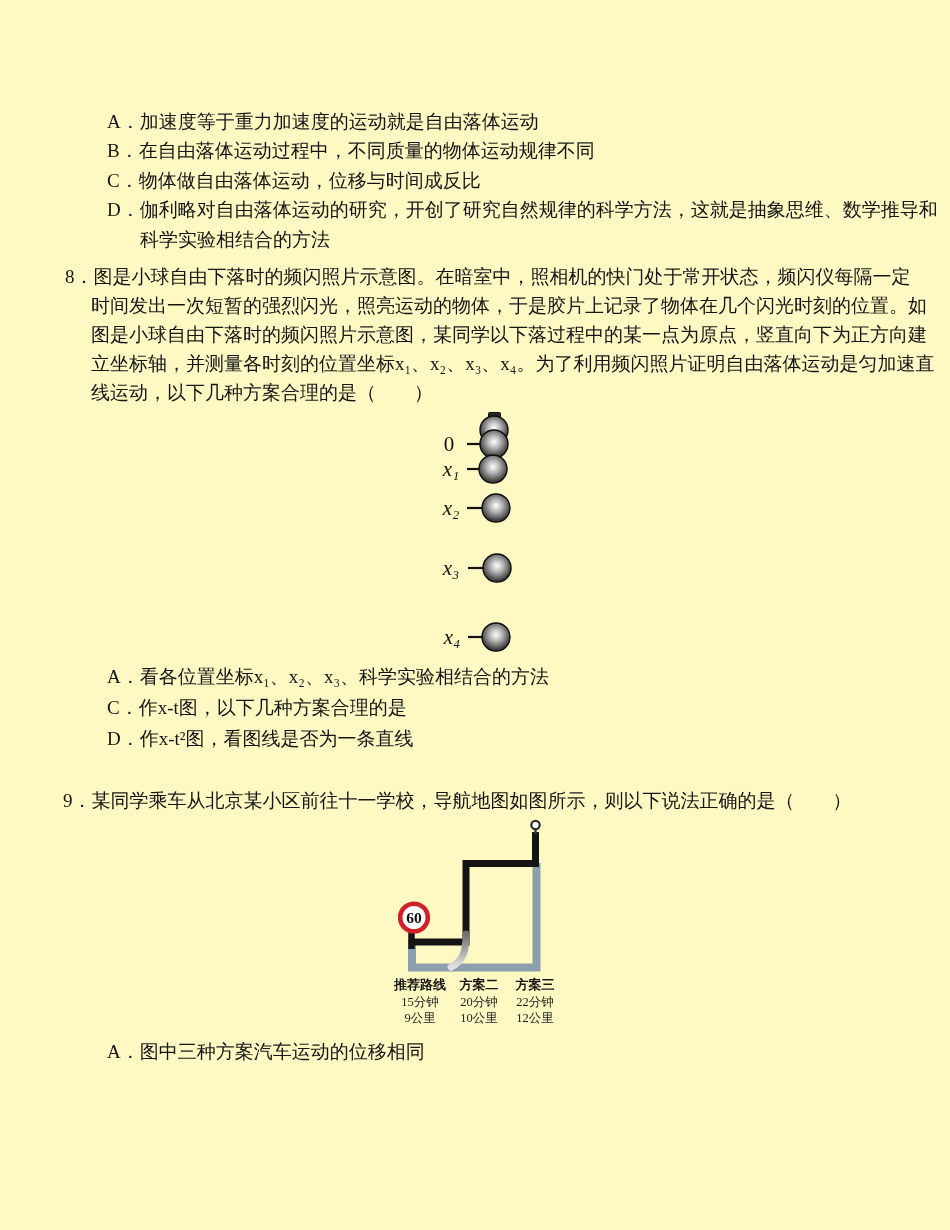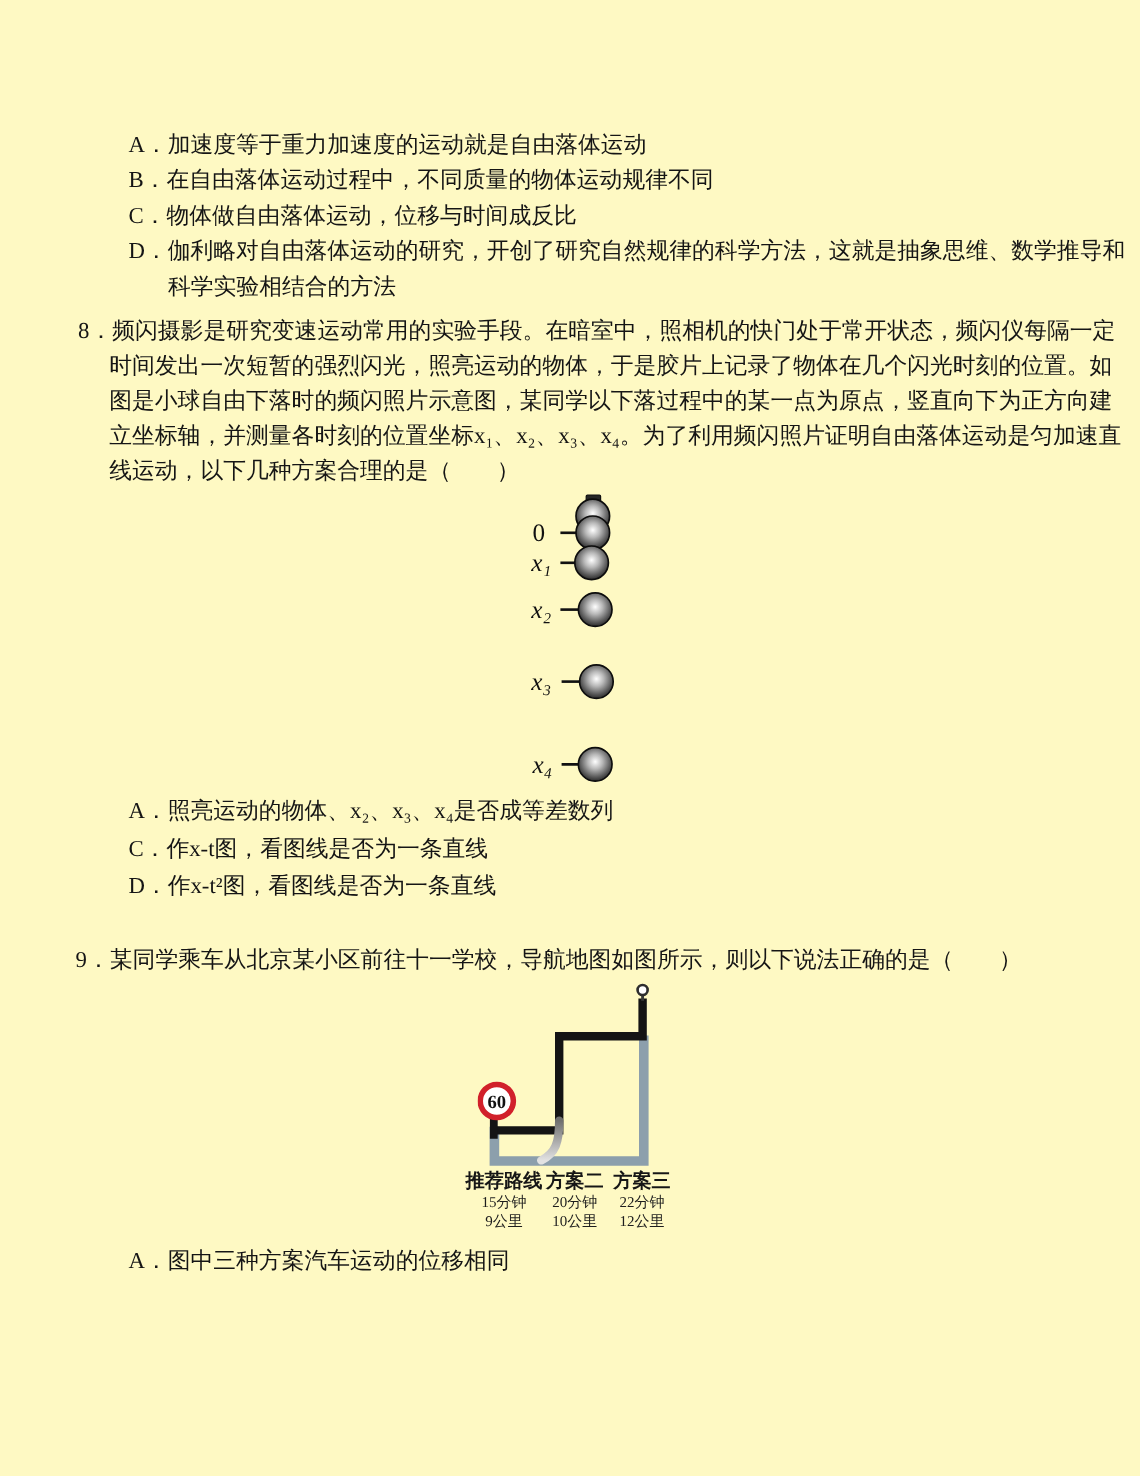--- a/index.html
+++ b/index.html
@@ -15,40 +15,40 @@
     overflow:hidden;
   }
   .abs { position:absolute; }
   .opt-block { line-height:29.4px; white-space:nowrap; }
   .opt-block .cont { padding-left:33px; }
   .para { line-height:29px; white-space:nowrap; }
   .para .indent { margin-left:26px;font-family:Liberation Serif, serif; }
   .q-num { display:inline; }
   .map-col { position:absolute; width:64px; text-align:center; line-height:16.5px;
              font-size:12.5px; color:#1d1d1d; white-space:nowrap; }
-  .map-col .route-name { font-weight:bold; font-size:16px; color:#161616; }
+  .map-col .route-name { font-weight:bold; font-size:13px; color:#161616; }
   svg text { font-family:"Liberation Serif","DejaVu Serif",serif; }
   .fig-label { font-size:21px; font-style:italic; }
   .fig-label-zero { font-size:21px; font-style:normal; }
 </style>
 </head>
 <body>
 
 <div class="page">
 
   <div class="abs opt-block" style="left:107px; top:107px;">
     <div>A．加速度等于重力加速度的运动就是自由落体运动</div>
     <div>B．在自由落体运动过程中，不同质量的物体运动规律不同</div>
     <div>C．物体做自由落体运动，位移与时间成反比</div>
     <div>D．伽利略对自由落体运动的研究，开创了研究自然规律的科学方法，这就是抽象思维、数学推导和</div>
     <div class="cont">科学实验相结合的方法</div>
   </div>
 
   <div class="abs para" style="left:65px; top:262px;">
-    <div><span class="q-num">8．</span><span>频闪摄影是研究变速运动常用的实验手段。在暗室中，照相机的快门处于常开状态，频闪仪每隔一定</span></div>
+    <div><span class="q-num">8．</span><span>图是小球自由下落时的频闪照片示意图。在暗室中，照相机的快门处于常开状态，频闪仪每隔一定</span></div>
     <div class="indent">时间发出一次短暂的强烈闪光，照亮运动的物体，于是胶片上记录了物体在几个闪光时刻的位置。如</div>
     <div class="indent">图是小球自由下落时的频闪照片示意图，某同学以下落过程中的某一点为原点，竖直向下为正方向建</div>
     <div class="indent">立坐标轴，并测量各时刻的位置坐标x₁、x₂、x₃、x₄。为了利用频闪照片证明自由落体运动是匀加速直</div>
     <div class="indent">线运动，以下几种方案合理的是（　　）</div>
   </div>
 
   <svg class="abs" style="left:420px; top:406px;" width="160" height="255" viewBox="0 0 160 255">
     <defs>
       <radialGradient id="ballg" cx="50%" cy="42%" r="62%">
         <stop offset="0%" stop-color="#ffffff"></stop>
@@ -76,22 +76,22 @@
     <line x1="48" y1="162" x2="64" y2="162" stroke="#111" stroke-width="2.2"></line>
     <circle cx="77" cy="162" r="14" fill="url(#ballg)" stroke="#0d0d0d" stroke-width="1.4"></circle>
     <text x="31" y="169" text-anchor="middle" class="fig-label" fill="#111">x₃</text>
 
     <line x1="48" y1="231" x2="63" y2="231" stroke="#111" stroke-width="2.2"></line>
     <circle cx="76" cy="231" r="14" fill="url(#ballg)" stroke="#0d0d0d" stroke-width="1.4"></circle>
     <text x="32" y="238" text-anchor="middle" class="fig-label" fill="#111">x₄</text>
   </svg>
 
   <div class="abs opt-block" style="left:107px; top:661px; line-height:31px;">
-    <div>A．照亮运动的物体、x₂、x₃、x₄是否成等差数列</div>
-    <div>C．作x-t图，看图线是否为一条直线</div>
+    <div>A．看各位置坐标x₁、x₂、x₃、科学实验相结合的方法</div>
+    <div>C．作x-t图，以下几种方案合理的是</div>
     <div>D．作x-t²图，看图线是否为一条直线</div>
   </div>
 
   <div class="abs para" style="left:63px; top:786px;">
     <div><span class="q-num">9．</span><span>某同学乘车从北京某小区前往十一学校，导航地图如图所示，则以下说法正确的是（　　）</span></div>
   </div>
 
   <svg class="abs" style="left:398px; top:818px;" width="150" height="158" viewBox="0 0 150 158">
     <defs>
       <linearGradient id="curveg" x1="0" y1="0" x2="0" y2="1">

